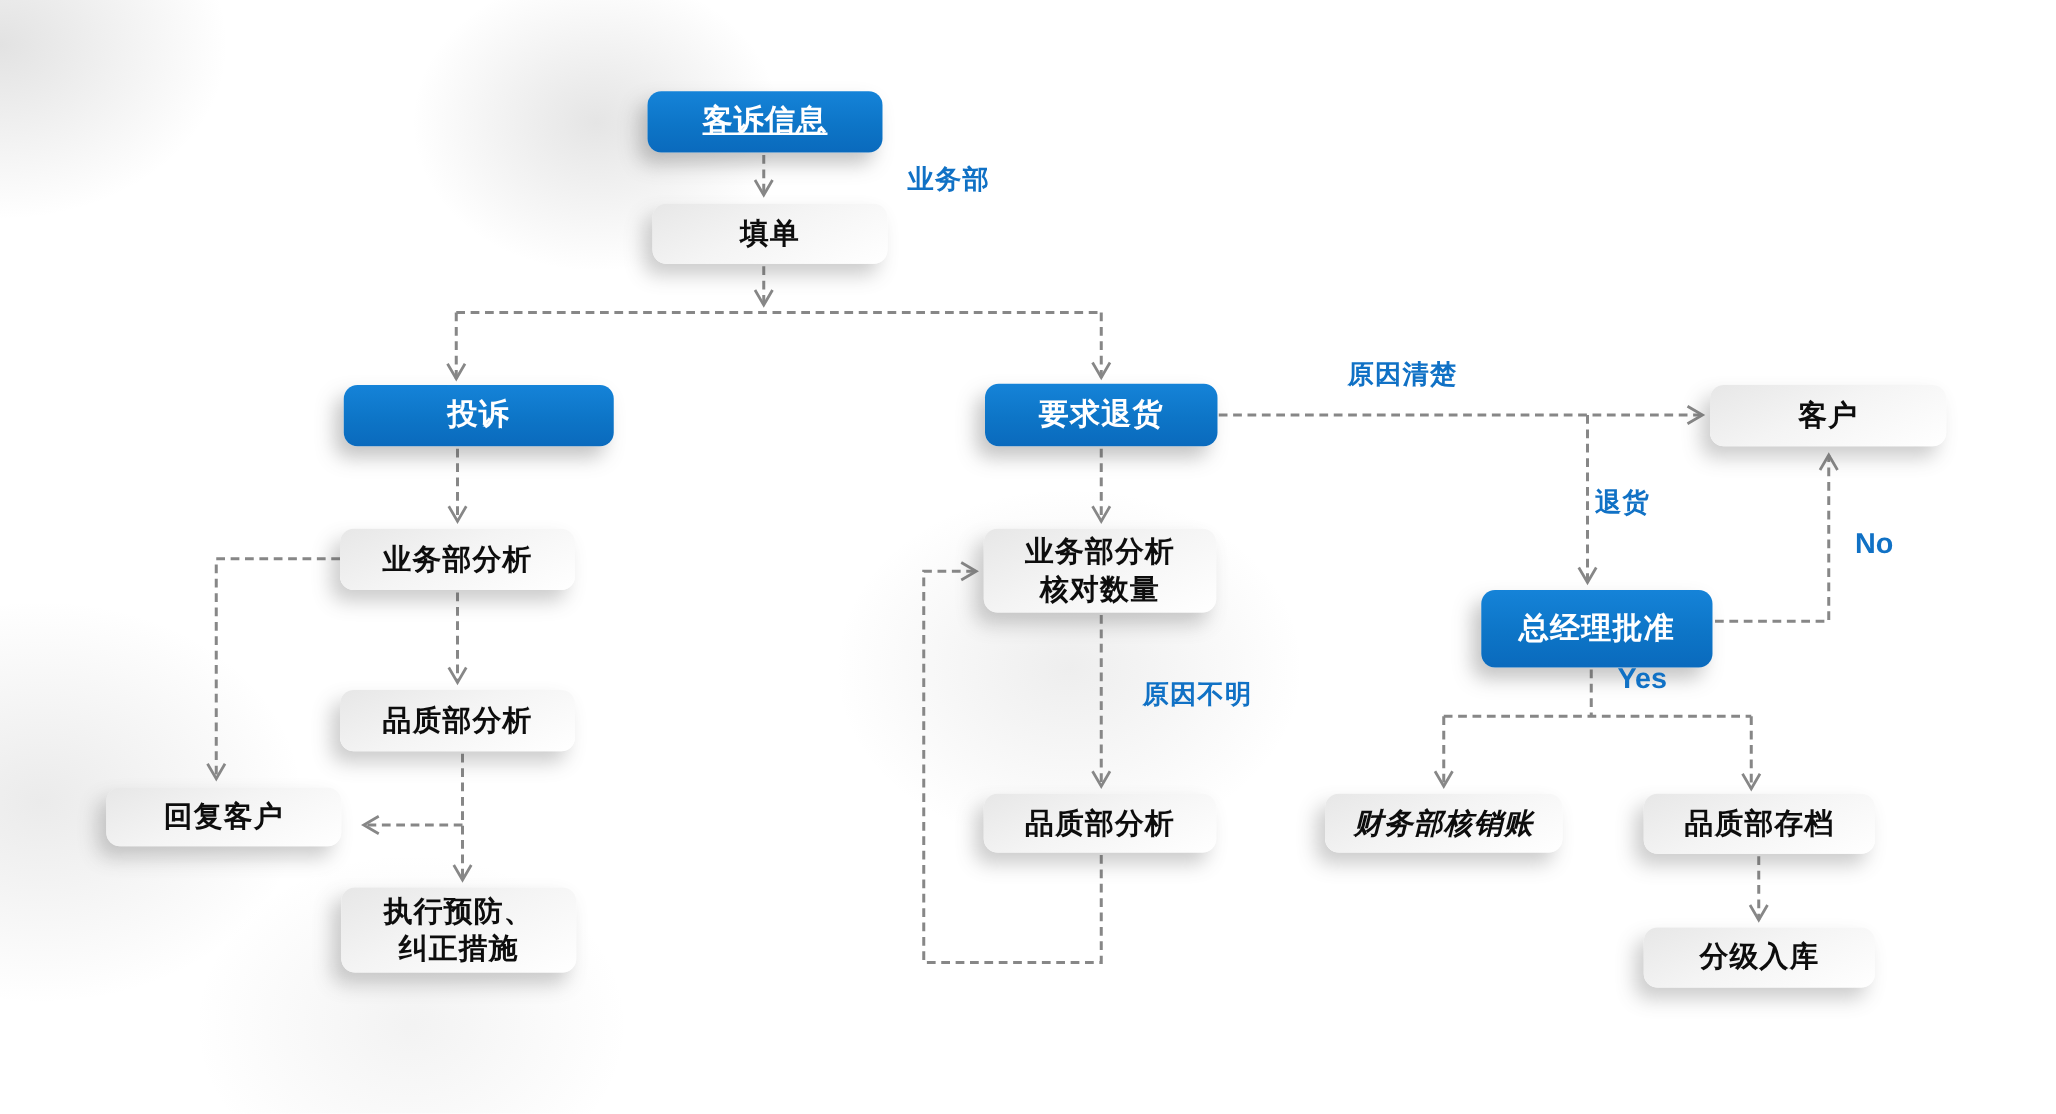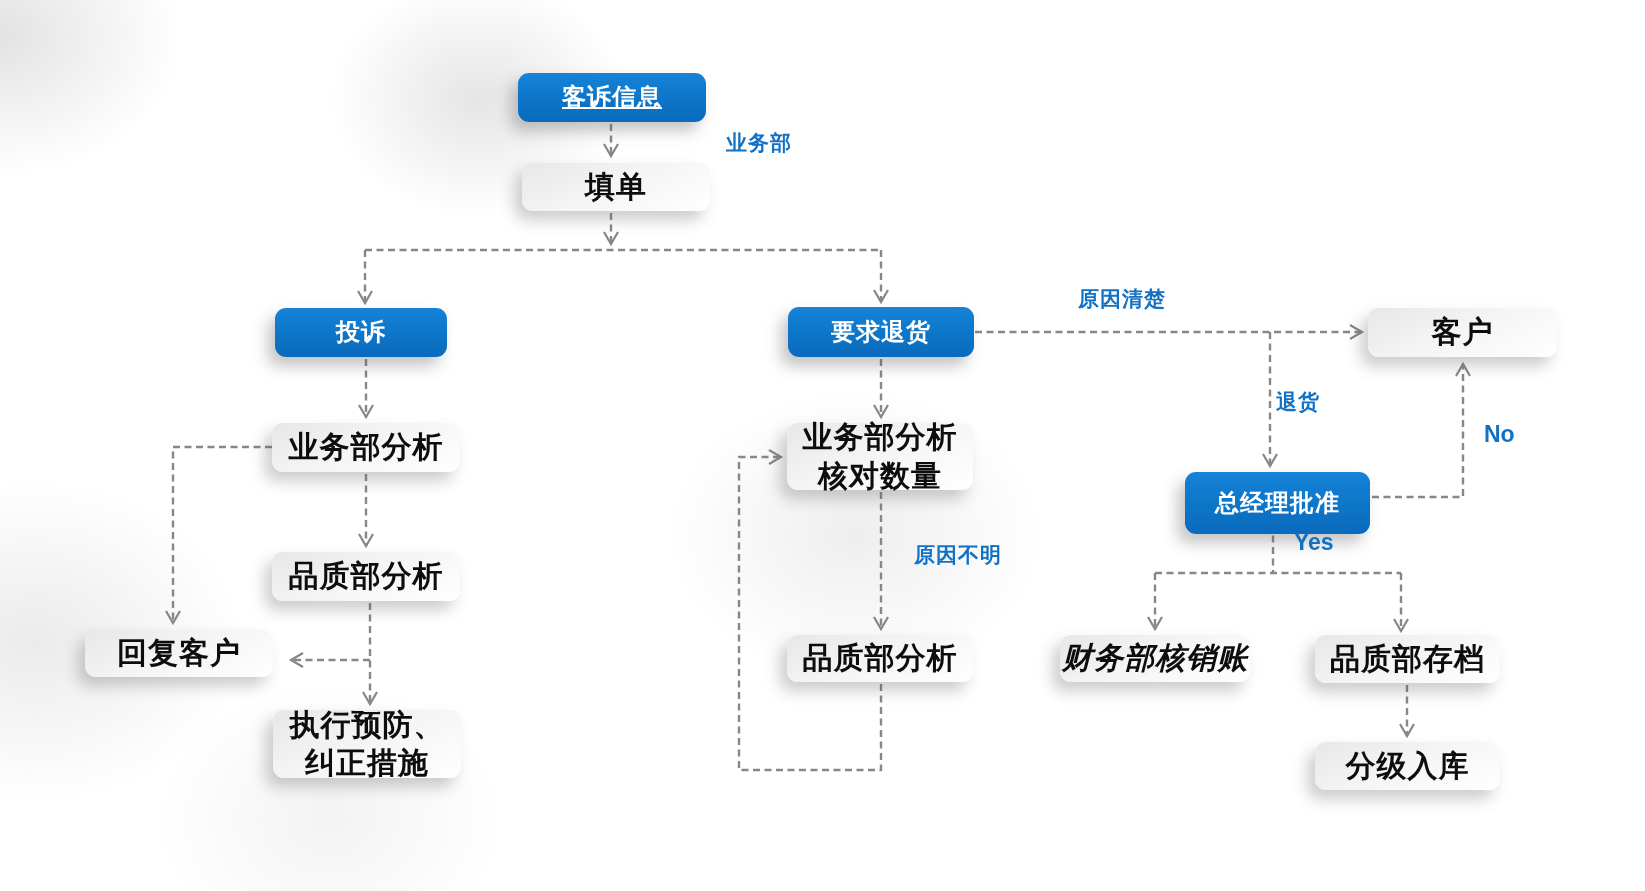--- a/index.html
+++ b/index.html
@@ -24,21 +24,21 @@
     border-radius:11px;font-weight:bold;line-height:1.28;
     letter-spacing:1px;
   }
   .node.primary{
     background:linear-gradient(180deg,#1583d8 0%,#0d75c7 55%,#0a6abd 100%);
     color:#ffffff;font-size:24px;
     box-shadow:-7px 9px 15px rgba(85,85,85,0.35);
   }
   .node.secondary{
     background:linear-gradient(155deg,#e7e7e7 0%,#f4f4f4 45%,#ffffff 100%);
-    color:#0d0d0d;font-size:30px;
+    color:#0d0d0d;font-size:23px;
     box-shadow:-7px 9px 15px rgba(85,85,85,0.30);
   }
   .edge-label{
     position:absolute;font-weight:bold;color:#1071c5;
     font-size:21px;letter-spacing:1px;white-space:nowrap;
   }
   .edge-label.latin{font-size:23px;letter-spacing:0;}
 </style>
 </head>
 <body>
@@ -70,21 +70,21 @@
       <path d="M1372,497 L1463,497 L1463,364" marker-end="url(#arrow)"></path>
       <path d="M1273,524 L1273,573 M1155,573 L1401,573"></path>
       <path d="M1155,573 L1155,629" marker-end="url(#arrow)"></path>
       <path d="M1401,573 L1401,631" marker-end="url(#arrow)"></path>
       <path d="M1407,685 L1407,736" marker-end="url(#arrow)"></path>
     </g>
   </svg>
 
   <div class="node primary" style="left:518px;  top:73px;  width:188px; height:49px;text-decoration:underline;">客诉信息</div>
   <div class="node secondary" style="left:522px;  top:163px; width:188px; height:48px;">填单</div>
-  <div class="node primary" style="left:275px;  top:308px; width:172px; height:49px;">投诉</div>
+  <div class="node primary" style="left:275px;  top:308px; width:216px; height:49px;">投诉</div>
   <div class="node secondary" style="left:272px;  top:423px; width:188px; height:49px;">业务部分析</div>
   <div class="node secondary" style="left:272px;  top:552px; width:188px; height:49px;">品质部分析</div>
   <div class="node secondary" style="left:85px;   top:630px; width:188px; height:47px;">回复客户</div>
   <div class="node secondary" style="left:273px;  top:710px; width:188px; height:68px;">执行预防、
 纠正措施</div>
   <div class="node primary" style="left:788px;  top:307px; width:186px; height:50px;">要求退货</div>
   <div class="node secondary" style="left:787px;  top:423px; width:186px; height:67px;">业务部分析
 核对数量</div>
   <div class="node secondary" style="left:787px;  top:635px; width:186px; height:47px;">品质部分析</div>
   <div class="node secondary" style="left:1368px; top:308px; width:189px; height:49px;">客户</div>

